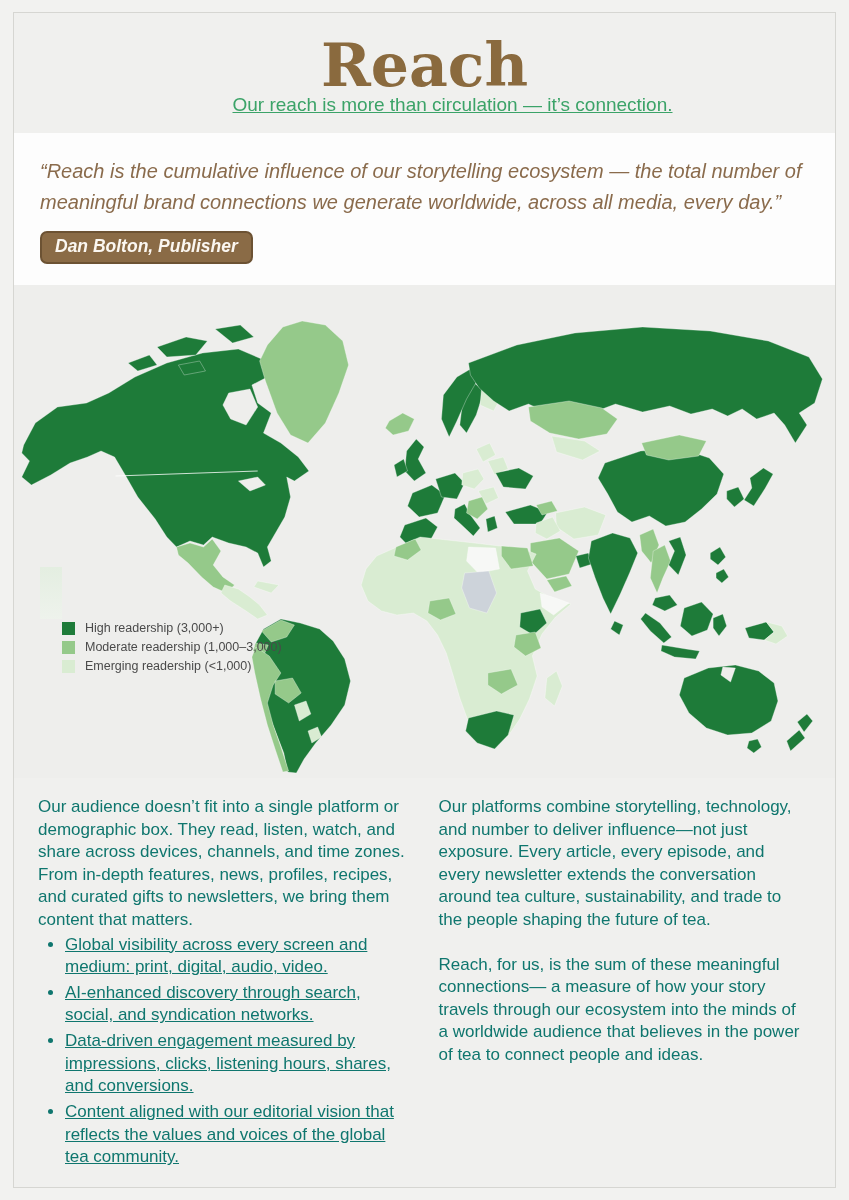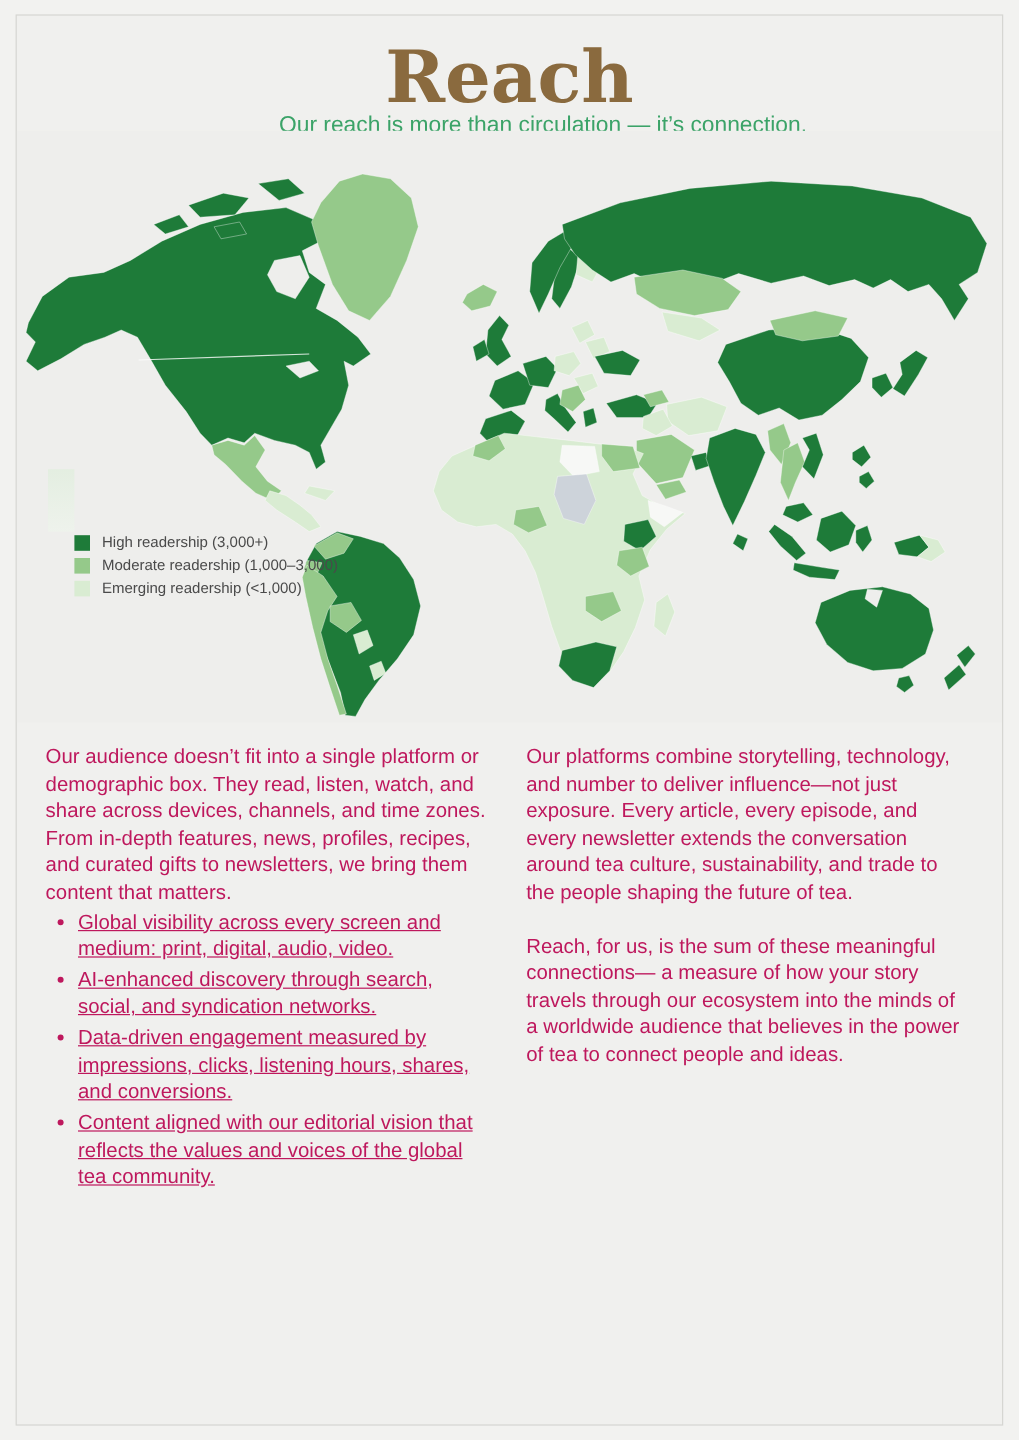--- a/index.html
+++ b/index.html
@@ -37,37 +37,41 @@
     position:absolute;left:26px;top:282px;width:22px;height:52px;
     background:linear-gradient(#e0eedd,#eef4ec);opacity:.75;
   }
   .legend{position:absolute;left:48px;top:336px;}
   .legend-row{display:flex;align-items:center;margin-bottom:5px;}
   .legend-swatch{width:13px;height:13px;margin-right:10px;flex:0 0 13px;}
   .legend-label{font-size:12.5px;color:#4a4a4a;}
   
   .body-section{
     display:grid;grid-template-columns:1fr 1fr;gap:0 30px;
-    padding:18px 26px 0 24px;color:#be185d;font-size:17px;line-height:1.33;
+    padding:18px 26px 0 24px;color:#0f766e;font-size:17px;line-height:1.33;
   }
   .col p{margin:0;}
   .col .spaced{margin-bottom:22px;}
   .bullet-list{margin:2px 0 0 0;padding-left:27px;}
   .bullet-list li{margin-bottom:3px;text-decoration:underline;}
 </style>
 </head>
 <body>
 
 <div class="frame">
 
   <div class="header">
     <div class="page-title">Reach</div>
     <div class="tagline">Our reach is more than circulation — it’s connection.</div>
   </div>
 
+  <div class="quote-card">
+    <p class="quote-text">“Reach is the cumulative influence of our storytelling ecosystem — the total number of meaningful brand connections we generate worldwide, across all media, every day.”</p>
+    <div class="publisher-badge">Dan Bolton, Publisher</div>
+  </div>
 
   <div class="map-panel">
     <svg viewBox="0 0 849 493" preserveAspectRatio="none">
       <g stroke="rgba(255,255,255,0.45)" stroke-width="0.7" stroke-linejoin="round">
 
         <path d="M10,160 L22,138 L45,122 L75,118 L98,108 L125,92 L158,78 L195,68 L232,64 L256,74 L262,92 L246,100 L252,118 L266,128 L258,148 L276,158 L294,172 L305,186 L290,196 L282,192 L286,212 L280,232 L268,252 L262,262 L266,276 L258,282 L252,268 L240,262 L222,258 L205,252 L196,260 L182,256 L168,262 L158,252 L146,234 L128,212 L115,190 L104,172 L90,166 L76,172 L58,178 L38,190 L18,200 L8,192 L16,176 L8,168 Z" fill="#1e7b39"></path>
         <path d="M148,62 L178,52 L200,56 L188,70 L158,72 Z" fill="#1e7b39"></path>
         <path d="M208,44 L234,40 L248,52 L226,58 Z" fill="#1e7b39"></path>
         <path d="M118,78 L140,70 L148,80 L128,86 Z" fill="#1e7b39"></path>
         <path d="M170,80 L192,76 L198,86 L176,90 Z" fill="#1e7b39"></path>

